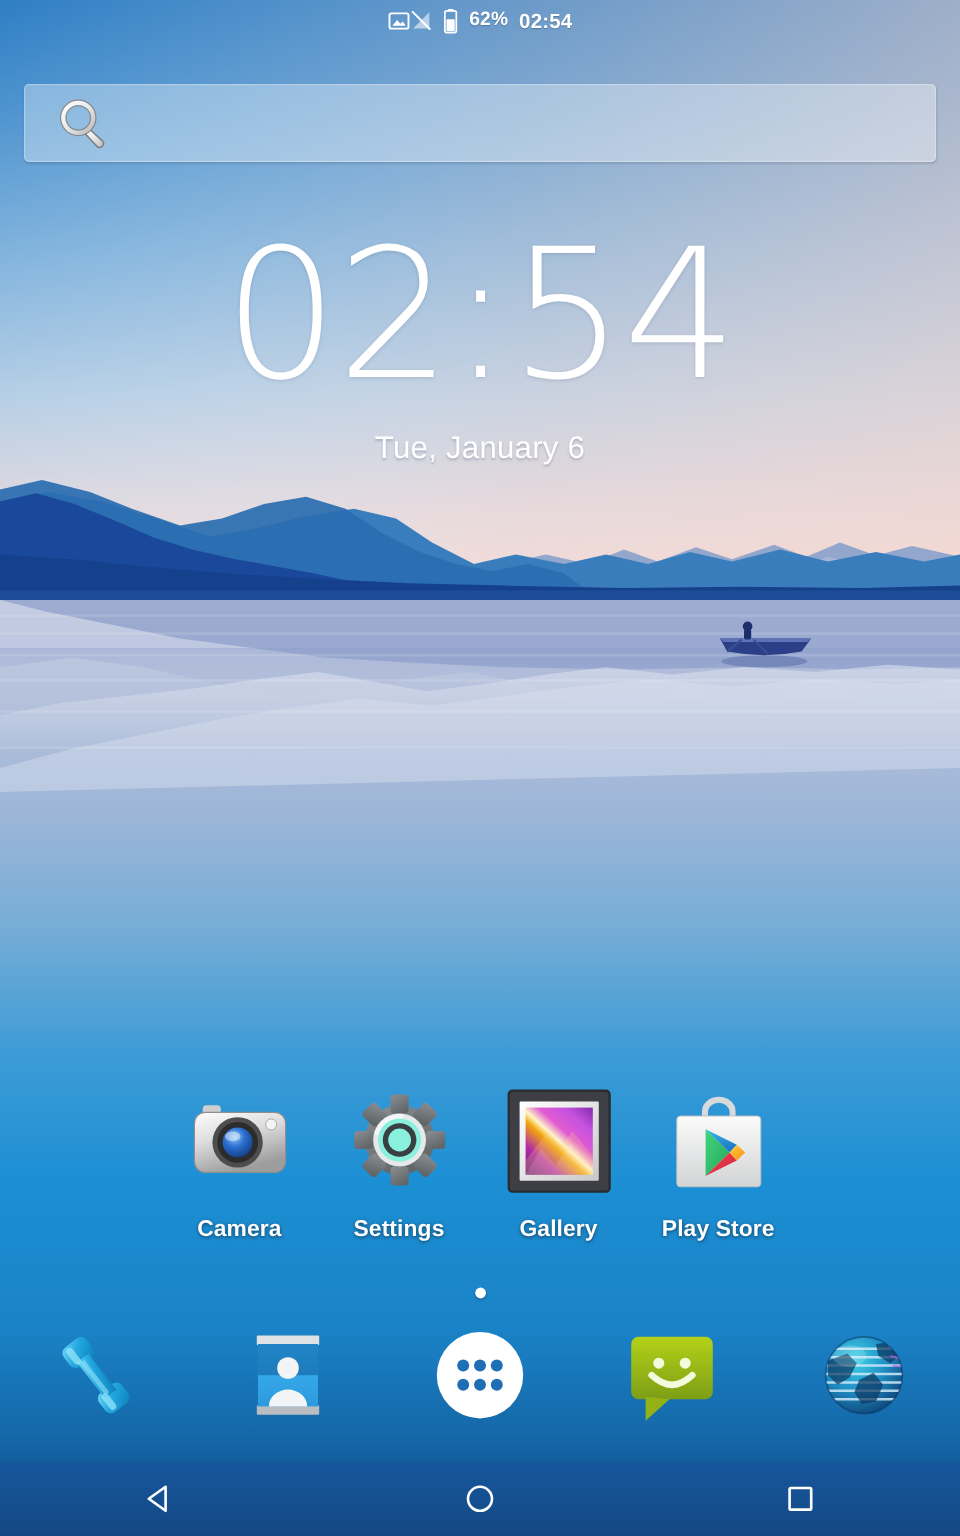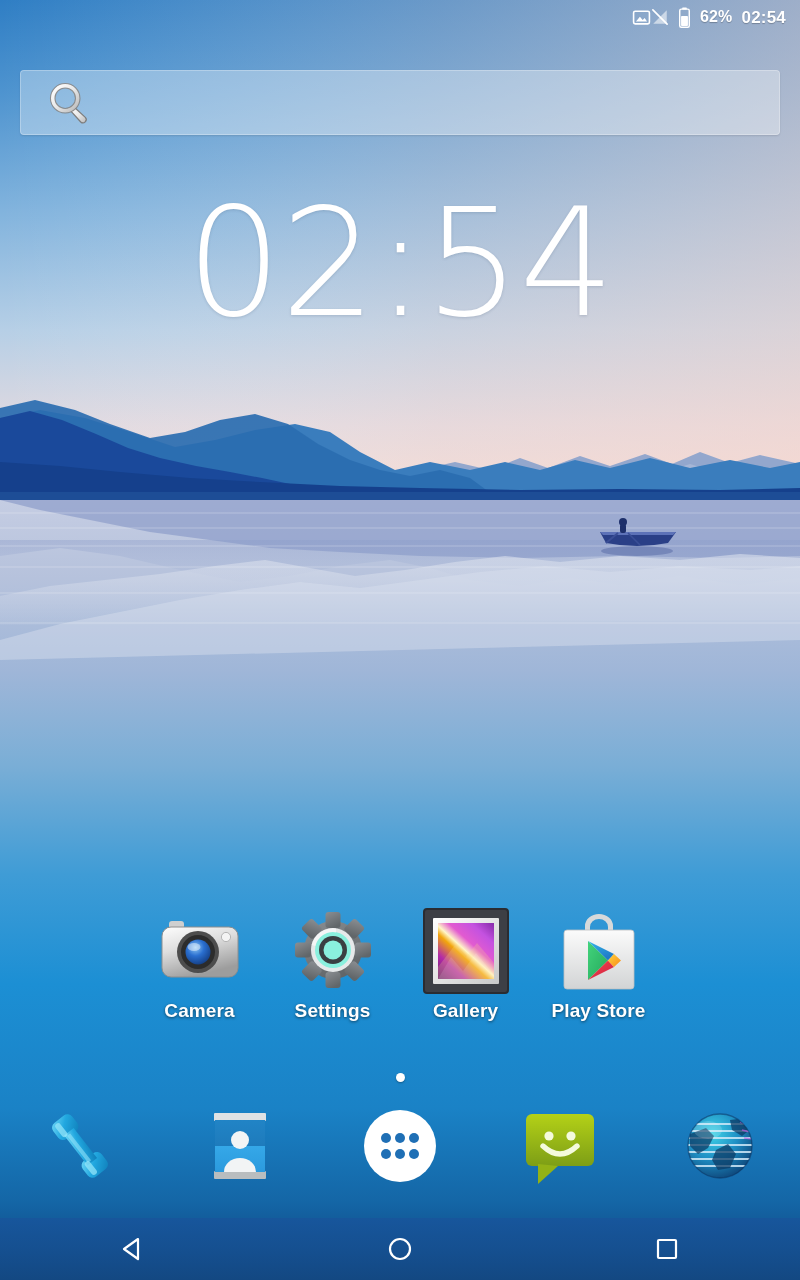--- a/index.html
+++ b/index.html
@@ -15,21 +15,21 @@
     overflow:hidden;
   }
 
   
   #wallpaper { position:absolute; inset:0; }
   .wp-svg { position:absolute; inset:0; width:800px; height:1280px; display:block; }
 
   
   #status-bar {
     position:absolute; top:0; left:0; width:800px; height:34px;
-    display:flex; align-items:center; justify-content:flex-end;
+    display:flex; align-items:center; justify-content:center;
     padding:0 14px 0 14px;
     z-index:40;
   }
   .sb-left { display:flex; align-items:center; gap:10px; }
   .sb-right { display:flex; align-items:center; gap:9px; }
   .sb-text {
     color:#ffffff; font-size:17px; font-weight:bold;
     letter-spacing:0.2px; line-height:1;
     text-shadow:0 1px 1px rgba(0,0,0,.25);
   }
@@ -81,21 +81,21 @@
     display:flex; z-index:25;
   }
   .app-cell {
     width:133px; height:135px;
     display:flex; flex-direction:column; align-items:center;
     justify-content:flex-start;
   }
   .app-cell:nth-child(1){ margin-left:133px; }
   .app-icon { width:90px; height:90px; position:relative; }
   .app-label {
-    margin-top:5px;
+    margin-top:19px;
     color:#ffffff; font-size:19px; font-weight:bold;
     letter-spacing:0.1px;
     text-shadow:0 1px 3px rgba(0,0,0,0.55);
     white-space:nowrap;
   }
 
   
   #page-indicator {
     position:absolute; left:0; top:1073px; width:800px;
     display:flex; justify-content:center; gap:10px; z-index:25;
@@ -276,20 +276,21 @@
         <circle cx="19" cy="19" r="13" fill="none" stroke="url(#magGrad)" stroke-width="4.6"></circle>
         <circle cx="19" cy="19" r="15.4" fill="none" stroke="#808080" stroke-width="1.1" opacity="0.85"></circle>
         <circle cx="19" cy="19" r="10.7" fill="none" stroke="#808080" stroke-width="1.1" opacity="0.85"></circle>
       </svg>
     </span>
     <div id="search-input-area" placeholder=""></div>
   </div>
 
   <div id="clock-widget">
     <div id="clock-time">02:54</div>
+    <div id="clock-date">Tue, January 6</div>
   </div>
 
   <div id="app-row">
 
     <div class="app-cell">
       <div class="app-icon">
         <svg width="90" height="90" viewBox="0 0 90 90">
           <defs>
             <linearGradient id="camBody" x1="0" y1="0" x2="0.4" y2="1">
               <stop offset="0" stop-color="#fdfdfd"></stop>

